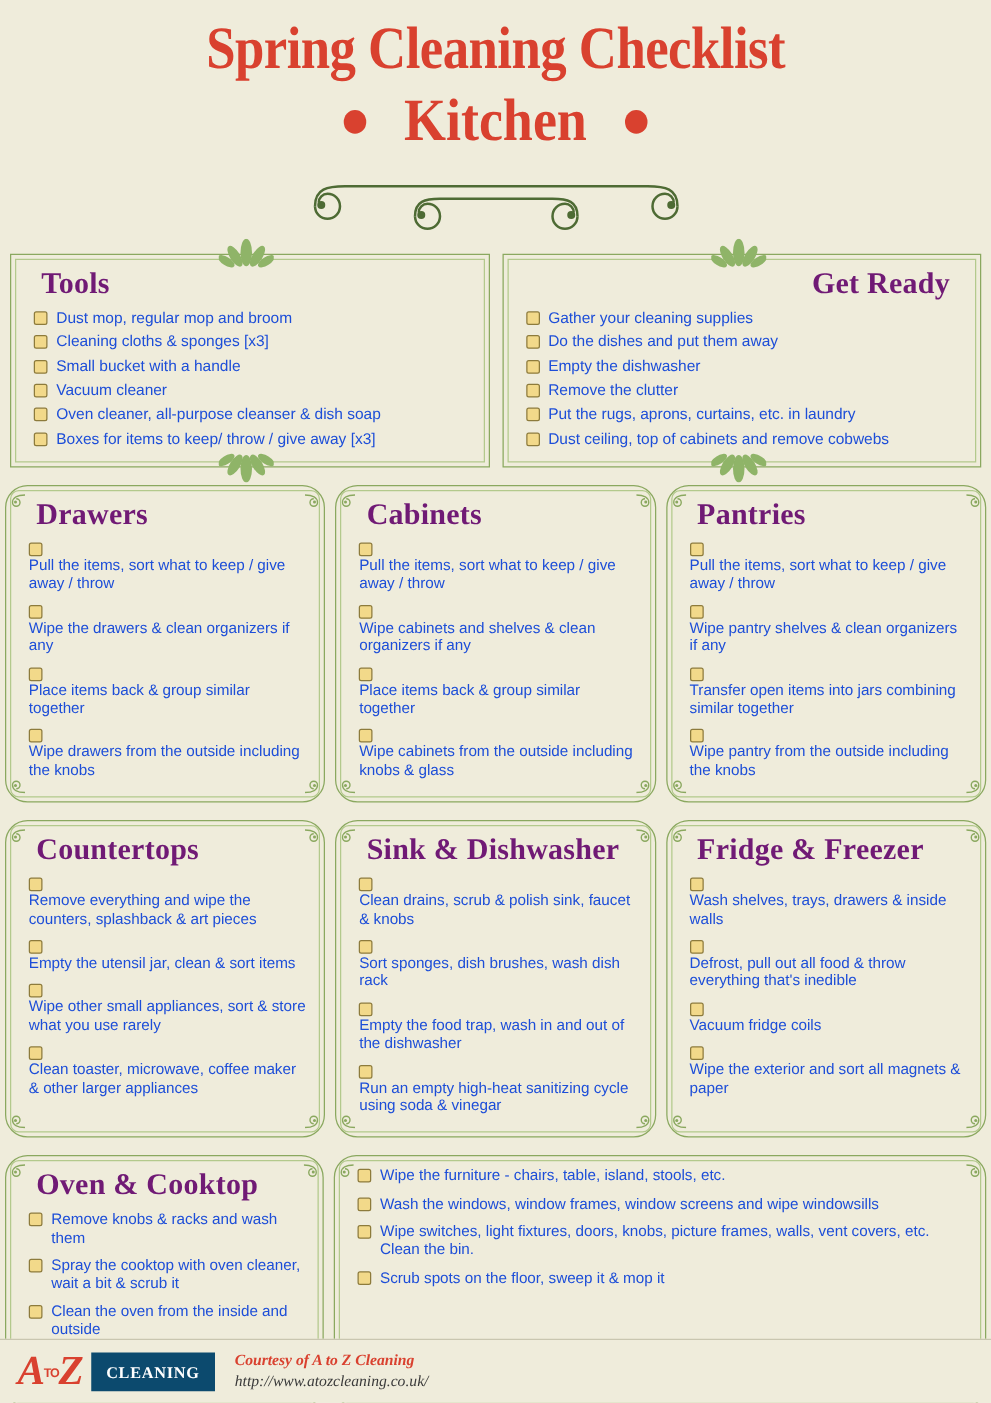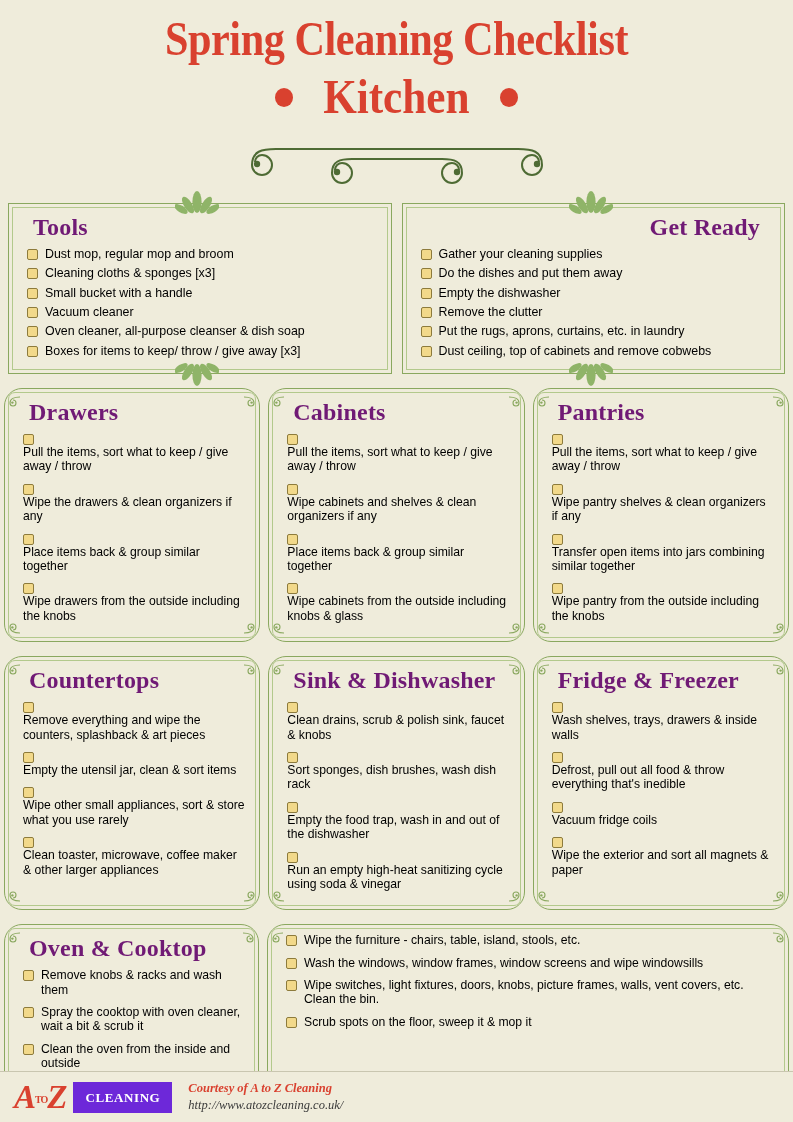--- a/index.html
+++ b/index.html
@@ -59,21 +59,21 @@
     font-size:24px;
     color:#701a75;
     margin:2px 0 6px 14px;
     letter-spacing:0.2px;
   }
   .box-title.right{text-align:right;margin-left:0;margin-right:14px;}
 
   ul.items{list-style:none;margin:0;padding:0 4px 0 8px;}
   ul.items li{
     display:flex;align-items:flex-start;
-    color:#000000;
+    color:#1d4ed8;
     font-size:12.2px;
     line-height:1.18;
     margin-bottom:3px;
   }
   .cb{
     flex:0 0 auto;
     width:9px;height:9px;
     background:#f2d98a;
     border:1px solid #8d7b3c;
     border-radius:2px;
@@ -128,24 +128,24 @@
   .logo{display:flex;align-items:center;}
   .logo-az{
     font-family:"Liberation Serif", serif;
     font-weight:bold;font-size:33px;color:#d9412f;
     font-style:italic;letter-spacing:-1px;line-height:1;
     position:relative;padding-right:3px;
   }
   .logo-to{
     font-size:10px;font-weight:bold;font-style:normal;
     vertical-align:middle;
-    font-family:Liberation Serif, serif;
+    font-family:Liberation Sans, sans-serif;
   }
   .logo-badge{
-    background:#6d28d9;color:#fff;
+    background:#0c4a6e;color:#fff;
     font-family:"Liberation Serif", serif;
     font-weight:bold;font-size:13px;letter-spacing:0.6px;
     padding:9px 12px;margin-left:4px;line-height:1;
   }
   .credit{margin-left:16px;line-height:1.35;}
   .credit .line1{
     color:#d9412f;font-weight:bold;font-style:italic;font-size:12.5px;
     font-family:"Liberation Serif", serif;
   }
   .credit .line2{

